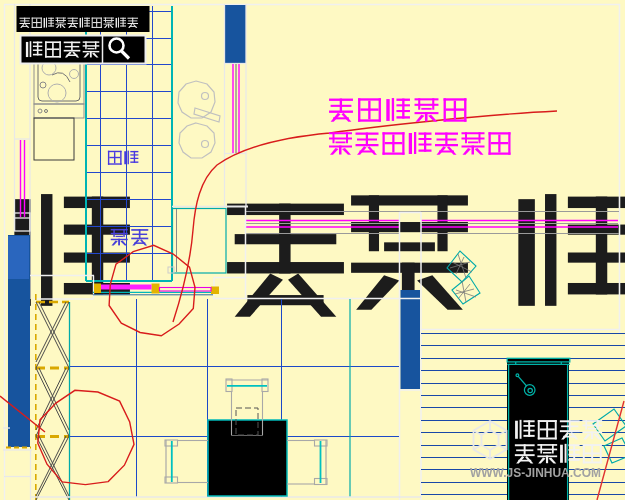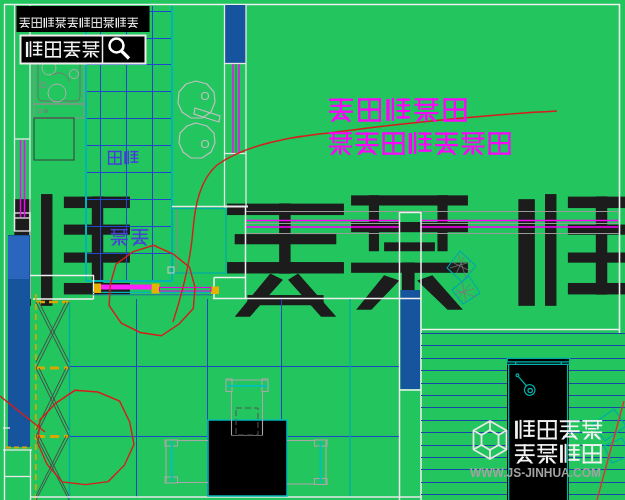--- a/index.html
+++ b/index.html
@@ -1,16 +1,16 @@
 <!DOCTYPE html>
 <html><head>
 <meta charset="utf-8">
 <style>
 html,body{margin:0;padding:0;background:#000;}
-#stage{position:relative;width:625px;height:500px;background:#22c55e;overflow:hidden;font-family:"Liberation Sans",sans-serif;}
+#stage{position:relative;width:625px;height:500px;background:#fef9c3;overflow:hidden;font-family:"Liberation Sans",sans-serif;}
 svg{position:absolute;left:0;top:0;}
 </style>
 </head>
 <body>
 <div id="stage">
 <svg width="625" height="500" viewBox="0 0 625 500">
 <defs>
 <symbol id="c1" viewBox="0 0 100 100">
           <rect x="6" y="5" width="88" height="9"></rect>
           <rect x="6" y="5" width="9" height="90"></rect>

